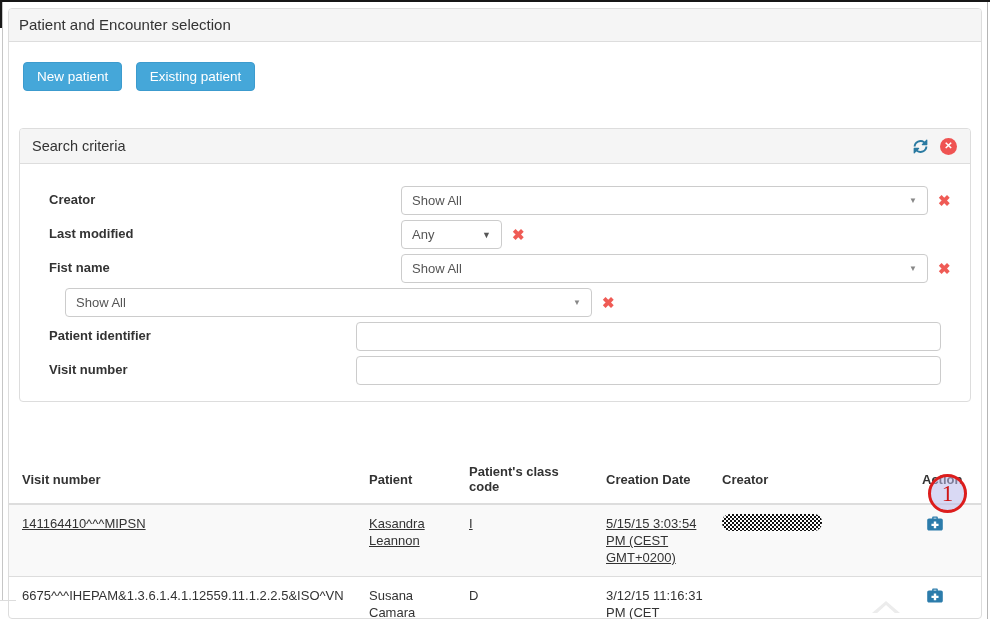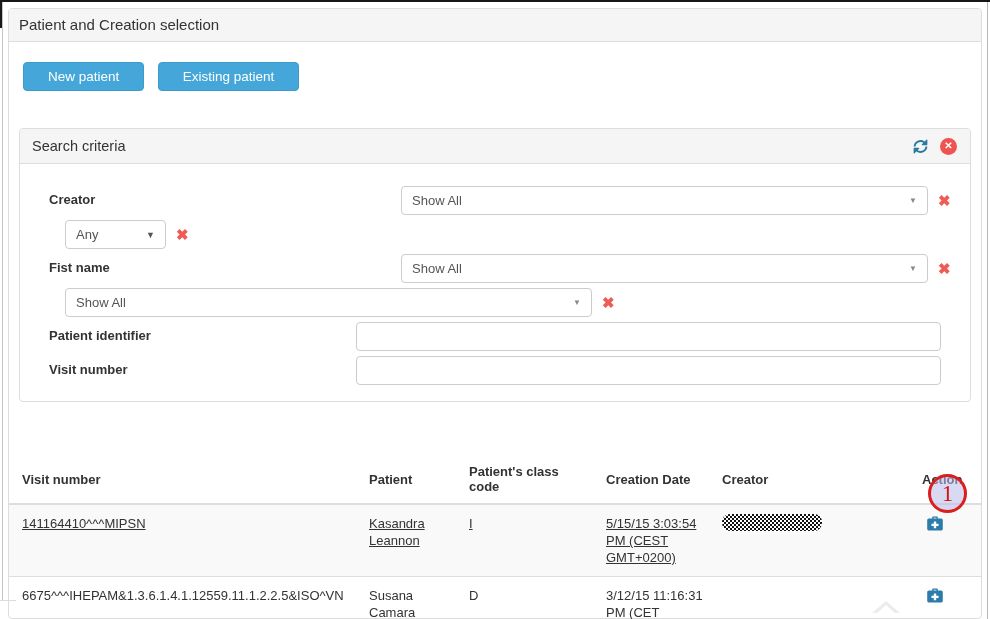--- a/index.html
+++ b/index.html
@@ -39,21 +39,21 @@
     height: 33px; line-height: 32px; padding-left: 10px;
     background: #f5f5f5; border-bottom: 1px solid #ddd;
     border-radius: 3px 3px 0 0; font-size: 15px; color: #333;
   }
   .main-body { padding: 20px 0 0 0; }
 
   .btn-row { margin-left: 14px; }
   .btn {
     display: inline-block; background: #45a7d9; border: 1px solid #3c9bce;
     color: #fff; font-size: 13.5px; font-family: "Liberation Sans", sans-serif;
-    padding: 6px 24px; border-radius: 4px; margin-right: 9px; cursor: pointer; line-height: 15px;
+    padding: 6px 13px; border-radius: 4px; margin-right: 9px; cursor: pointer; line-height: 15px;
   }
 
   
   .search-panel {
     margin: 37px 10px 0 10px; border: 1px solid #ddd; border-radius: 4px; background: #fff;
   }
   .search-heading {
     height: 35px; background: #f5f5f5; border-bottom: 1px solid #ddd;
     border-radius: 3px 3px 0 0; display: flex; align-items: center;
     justify-content: space-between; padding: 0 13px 0 12px; font-size: 14.5px;
@@ -126,21 +126,21 @@
     font-family: "Liberation Serif", serif; font-size: 23px; color: #cf1717;
     z-index: 10;
   }
 </style>
 </head>
 <body>
 
 <div class="screen">
 
   <div class="main-panel">
-    <div class="main-heading">Patient and Creation selection</div>
+    <div class="main-heading">Patient and Encounter selection</div>
     <div class="main-body">
 
       <div class="btn-row">
         <button class="btn">New patient</button>
         <button class="btn">Existing patient</button>
       </div>
 
       <div class="search-panel">
         <div class="search-heading">
           <span>Search criteria</span>
@@ -164,20 +164,21 @@
             <div class="control-wrap">
               <div class="sel sel-wide">
                 <span>Show All</span>
                 <span class="caret">▼</span>
               </div>
               <span class="clear-x">✖</span>
             </div>
           </div>
 
           <div class="form-row">
+            <div class="form-label">Last modified</div>
             <div class="control-wrap">
               <div class="sel sel-narrow">
                 <span>Any</span>
                 <span class="caret">▼</span>
               </div>
               <span class="clear-x">✖</span>
             </div>
           </div>
 
           <div class="form-row">

